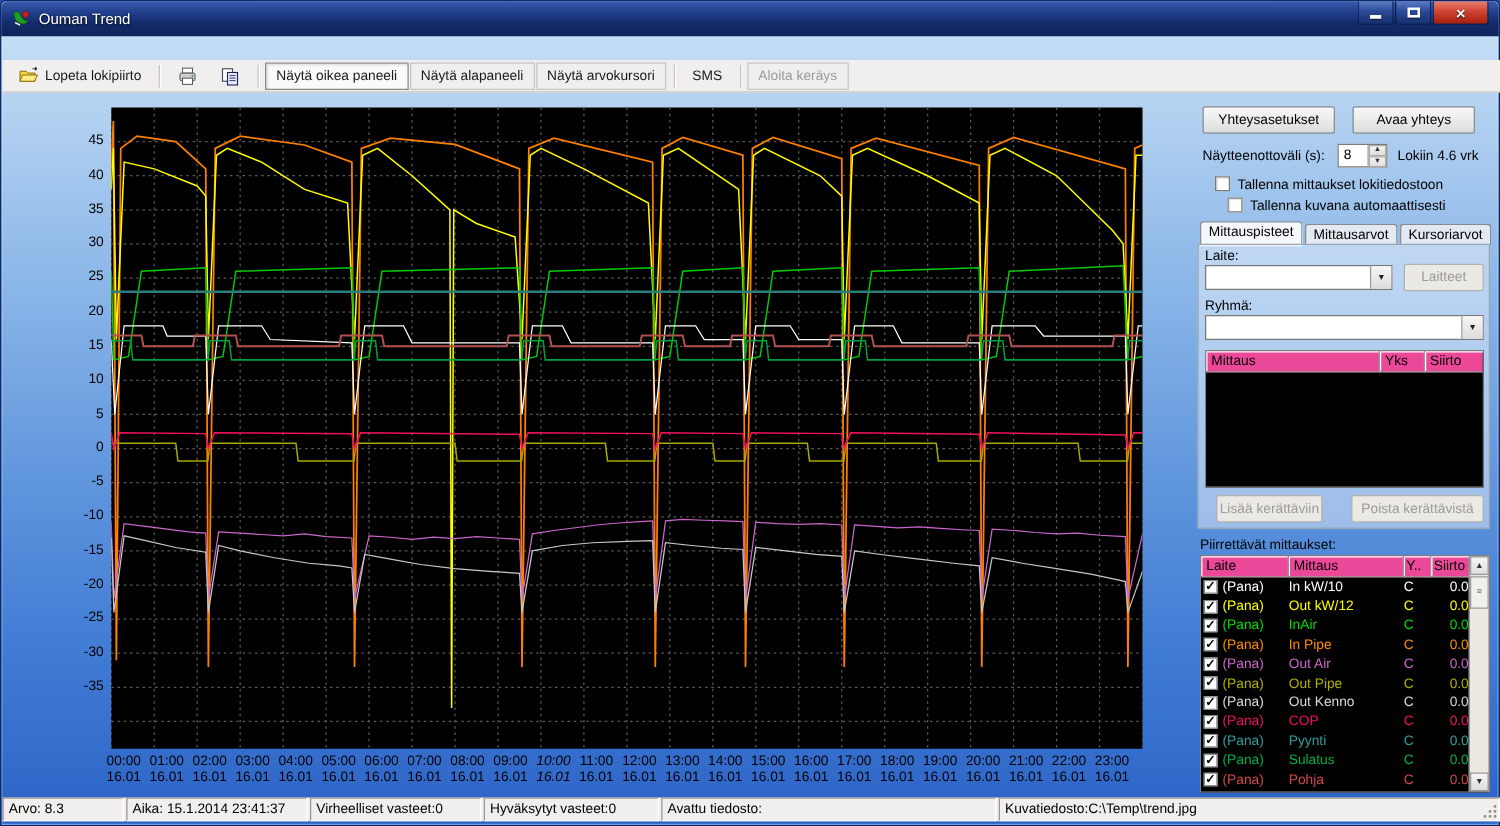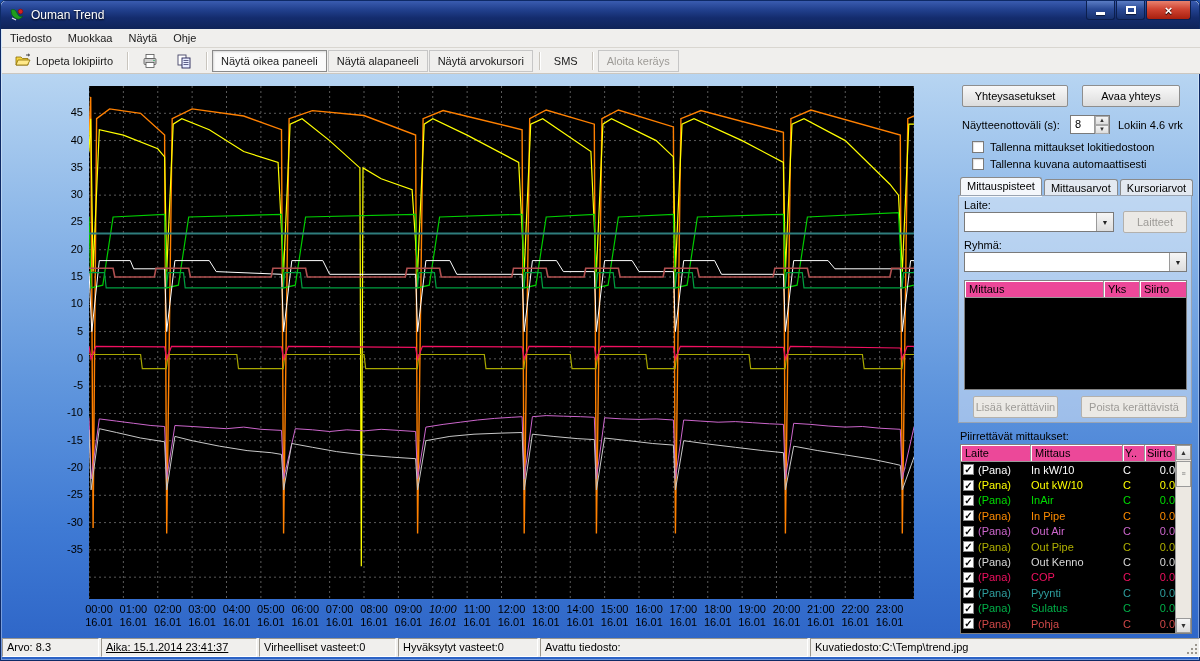--- a/index.html
+++ b/index.html
@@ -128,26 +128,20 @@
         </div>
       <div class="winbtn">
           <div class="glyph-max"></div>
         </div>
       <div class="winbtn close">
           <span class="glyph-close">×</span>
         </div>
     </div>
   </div>
 
-  <div class="menubar">
-    <span class="menuitem">Tiedosto</span>
-    <span class="menuitem">Muokkaa</span>
-    <span class="menuitem">Näytä</span>
-    <span class="menuitem">Ohje</span>
-  </div>
 
   <div class="toolbar">
     <div class="tbtn">
       <svg class="icon16" viewBox="0 0 16 16">
         <path d="M1 4 L6 4 L7.5 5.5 L13 5.5 L13 12 L1 12 Z" fill="#f4d442" stroke="#8a6d00" stroke-width="0.8"></path>
         <path d="M3 7 L15 7 L12.5 12 L1 12 Z" fill="#ffe98a" stroke="#8a6d00" stroke-width="0.8"></path>
         <path d="M11 2 L14.5 2 M14.5 2 L13 0.8 M14.5 2 L13 3.2" stroke="#333" stroke-width="0.9" fill="none"></path>
       </svg>
       <span>Lopeta lokipiirto</span>
     </div>
@@ -377,21 +371,21 @@
       <div class="arrows">
         <div>▲</div>
         <div>▼</div>
       </div>
     </div>
     <div class="pos" style="left:160px; top:38px;">Lokiin 4.6 vrk</div>
 
     <div class="pos" style="left:14px; top:60px;">
       <span class="chk"></span><span>Tallenna mittaukset lokitiedostoon</span>
     </div>
-    <div class="pos" style="left:14px; top:77px;">
+    <div class="pos" style="left:24px; top:77px;">
       <span class="chk"></span><span>Tallenna kuvana automaattisesti</span>
     </div>
 
     <div class="tabs">
       <div class="tab active">Mittauspisteet</div>
       <div class="tab">Mittausarvot</div>
       <div class="tab">Kursoriarvot</div>
     </div>
 
     <div class="tabpanel">
@@ -444,21 +438,21 @@
             </div>
             <div class="c-name">In kW/10</div>
             <div class="c-unit">C</div>
             <div class="c-shift">0.0</div>
           </div>
           <div class="lrow" style="color: rgb(255, 255, 0);">
             <div class="c-dev">
               <span class="lchk">✓</span>
               <span>(Pana)</span>
             </div>
-            <div class="c-name">Out kW/10</div>
+            <div class="c-name">Out kW/12</div>
             <div class="c-unit">C</div>
             <div class="c-shift">0.0</div>
           </div>
           <div class="lrow" style="color: rgb(0, 221, 0);">
             <div class="c-dev">
               <span class="lchk">✓</span>
               <span>(Pana)</span>
             </div>
             <div class="c-name">InAir</div>
             <div class="c-unit">C</div>
@@ -540,21 +534,21 @@
       <div class="vscroll" style="right:0; top:0; height:188px;">
         <div class="varrow">▲</div>
         <div class="vthumb" style="top:16px;">≡</div>
         <div class="varrow" style="position:absolute; bottom:0; left:0; right:0;">▼</div>
       </div>
     </div>
   </div>
 
   <div class="statusbar">
     <div class="seg" style="width:97px;">Arvo:  8.3</div>
-    <div class="seg" style="width:156px;text-decoration:underline;">Aika: 15.1.2014 23:41:37</div>
+    <div class="seg" style="width:145px;">Aika: 15.1.2014 23:41:37</div>
     <div class="seg" style="width:137px;">Virheelliset vasteet:0</div>
     <div class="seg" style="width:140px;">Hyväksytyt vasteet:0</div>
     <div class="seg" style="width:268px;">Avattu tiedosto:</div>
     <div class="seg" style="flex:1; margin-right:0;">Kuvatiedosto:C:\Temp\trend.jpg</div>
     <div class="grip"></div>
   </div>
 
 </div>
 
 </body></html>

